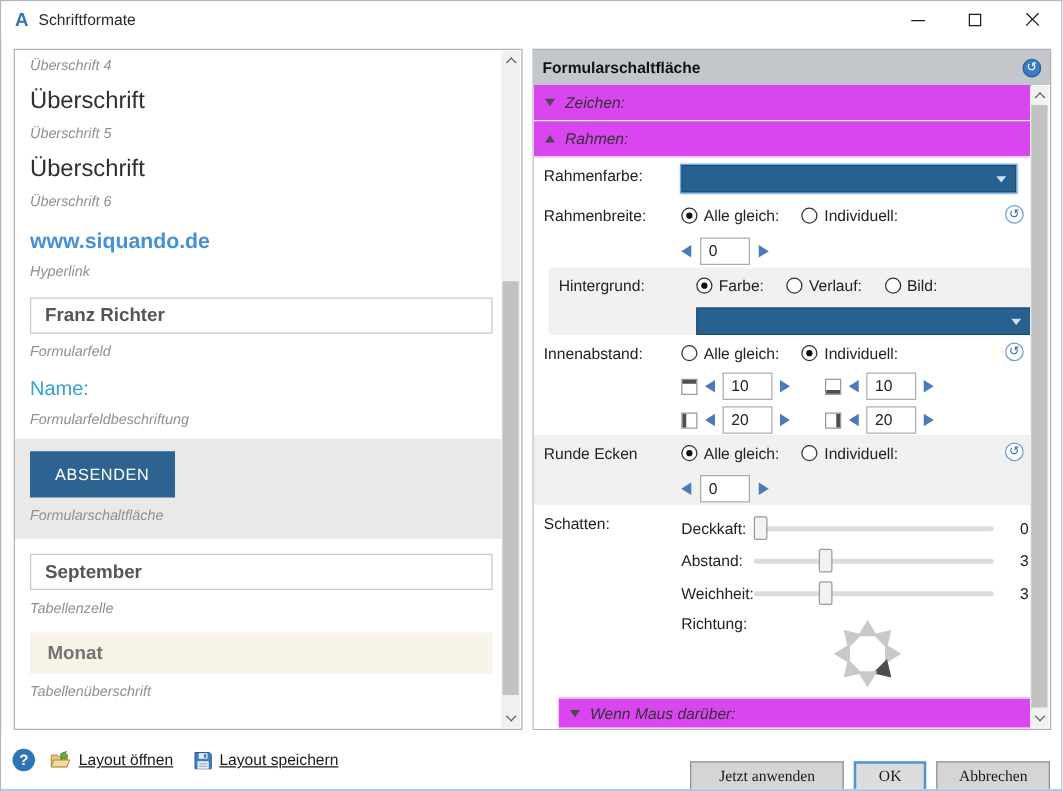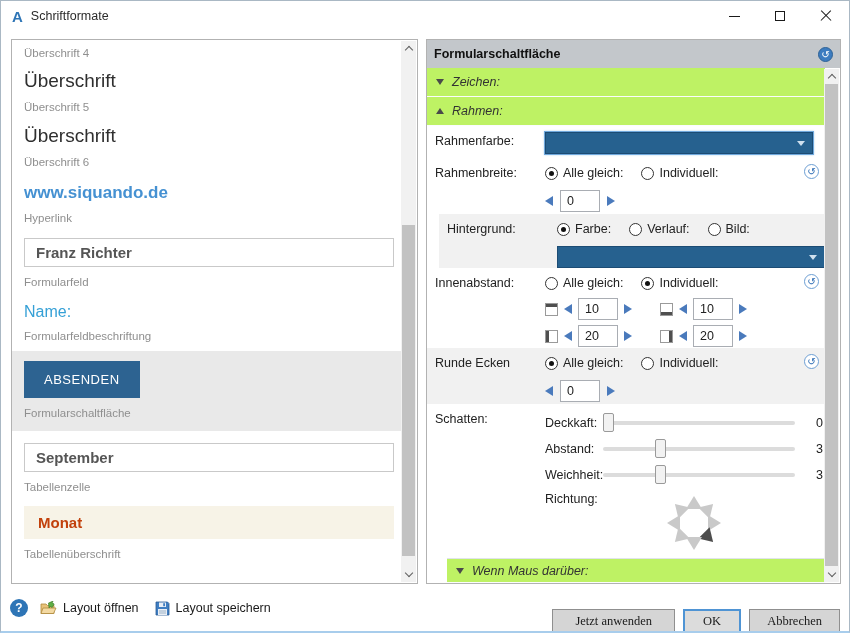--- a/index.html
+++ b/index.html
@@ -28,47 +28,47 @@
   .scroll-btn { position:absolute; left:0; width:15px; height:15px; background:#f1f1f1; }
   .chev { display:block; width:6px; height:6px; border-right:1.4px solid #5f5f5f; border-bottom:1.4px solid #5f5f5f; margin:4px auto 0; }
   .chev.up   { transform:rotate(-135deg); margin-top:6px; }
   .chev.down { transform:rotate(45deg);  margin-top:3px; }
   .scroll-thumb { position:absolute; left:1px; width:13px; background:#c2c2c2; }
 
   
   .left-panel { position:absolute; left:10px; top:38px; width:407px; height:545px;
                 border:1px solid #b2b2b2; background:#fff; }
   .list-content { position:absolute; left:0; top:0; right:15px; bottom:0; overflow:hidden; padding:4px 8px 0 12px; }
-  .cap { font-size:11.5px; color:#8f8f8f; margin-top:8px; line-height:1.25; }
+  .cap { font-style:italic; font-size:11.5px; color:#8f8f8f; margin-top:8px; line-height:1.25; }
   .cap.first { margin-top:2px; }
   .prev-heading { font-size:19px; color:#2f2f2f; margin-top:10px; }
   .prev-link { font-size:17px; font-weight:bold; color:#4591d2; margin-top:14px; }
   .prev-input { margin-top:12px; height:29px; border:1px solid #c9c9c9; background:#fff;
                 font-size:15px; color:#555; display:flex; align-items:center; padding-left:11px; width:370px;font-weight:bold; }
   .prev-field-label { font-size:16px; color:#35a0d6; margin-top:14px; }
   .sel-row { margin:8px -8px 0 -12px; padding:10px 12px; background:#e9e9e9; }
   .prev-form-btn { display:inline-block; background:#2d6391; color:#fff; font-size:13px;
                    letter-spacing:0.5px; padding:11px 20px; }
   .sel-row .cap { margin-top:8px; }
   .prev-theader { margin-top:12px; width:370px; background:#f7f3e7; padding:8px 14px;
-                  font-weight:bold; font-size:15px; color:#c2410c; }
+                  font-weight:bold; font-size:15px; color:#737373; }
   .left-scroll { right:1px; top:1px; bottom:1px; }
   .left-scroll .scroll-thumb { top:184px; height:331px; }
 
   
   .right-panel { position:absolute; left:425px; top:38px; width:415px; height:545px;
                  border:1px solid #b2b2b2; background:#fff; }
   .insp-header { position:absolute; left:0; top:0; right:0; height:28px; background:#c3c7cb;
                  display:flex; align-items:center; padding:0 7px; }
   .insp-title { font-weight:bold; font-size:12.5px; color:#111; }
   .insp-body { position:absolute; left:0; top:28px; right:15px; bottom:0; overflow:hidden; background:#fff; }
   .right-scroll { right:1px; top:29px; bottom:1px; }
   .right-scroll .scroll-thumb { top:15px; height:calc(100% - 31px); }
 
-  .sec-row { height:29px; background:#bef264; border-bottom:1px solid #fbfcfe;
+  .sec-row { height:29px; background:#d946ef; border-bottom:1px solid #fbfcfe;
              display:flex; align-items:center; gap:8px; padding:0 9px;
              font-style:italic; color:#333; }
   .tri-down { width:0; height:0; border-left:4.5px solid transparent; border-right:4.5px solid transparent;
               border-top:6px solid #4a4a4a; display:inline-block; }
   .tri-up   { width:0; height:0; border-left:4.5px solid transparent; border-right:4.5px solid transparent;
               border-bottom:6px solid #4a4a4a; display:inline-block; }
   .sec-hover { position:absolute; left:0; right:0; bottom:0; height:25px; border-top:1px solid #e0e4ea;margin-left:20px; }
 
   .prop-row { display:flex; align-items:flex-start; padding:6px 6px 0 8px;gap:28px; }
   .prop-row.alt { background:#f1f1f1; }
@@ -81,21 +81,21 @@
   .pctrl { flex:1; }
 
   .dropdown { position:relative; width:268px; height:22px; background:#26618f;
               border:1px solid #1c4c74; }
   .dropdown.focus { outline:1px solid #6fa8dc; box-shadow:0 0 2px 1px #bcd8ef; }
   .dd-caret { position:absolute; right:7px; top:8px; width:0; height:0;
               border-left:4.5px solid transparent; border-right:4.5px solid transparent;
               border-top:5.5px solid #cfe0ee; }
 
   .radio-line { display:flex; align-items:center; gap:4px; height:17px; }
-  .radio-opt { display:flex; align-items:flex-end; gap:5px; margin-right:14px; }
+  .radio-opt { display:flex; align-items:center; gap:5px; margin-right:14px; }
   .radio { position:relative; width:13px; height:13px; border:1px solid #333; border-radius:50%;
            background:#fff; flex:none; }
   .radio.on::after { content:""; position:absolute; left:3px; top:3px; width:5px; height:5px;
                      border-radius:50%; background:#111; }
 
   .spin-line { display:flex; align-items:center; gap:7px; margin-top:9px; }
   .arr { width:0; height:0; display:inline-block; }
   .arr-l { border-top:5.5px solid transparent; border-bottom:5.5px solid transparent; border-right:8px solid #4a7abc; }
   .arr-r { border-top:5.5px solid transparent; border-bottom:5.5px solid transparent; border-left:8px solid #4a7abc; }
   .spin { width:40px; height:22px; border:1px solid #a9adb3; background:#fff; font-size:12.5px;
@@ -126,21 +126,21 @@
   .sval { width:16px; text-align:right; }
   .richtung-line { display:flex; margin-top:4px; }
   .rosette { margin-left:60px; margin-top:0; }
 
   
   .footer { position:absolute; left:0; right:0; top:583px; height:48px; background:#fff;
             display:flex; align-items:center; padding:0 9px; }
   .help-icon { width:18px; height:18px; border-radius:50%; background:#2e75b6; color:#fff;
                font-weight:bold; font-size:12px; text-align:center; line-height:18px; margin-right:12px; }
   .tool-item { display:flex; align-items:center; gap:6px; margin-right:16px; background:none; border:none;
-               font-size:12.5px; color:#1a1a1a; font-family:"Liberation Sans", sans-serif; }
+               font-size:12.5px; color:#1a1a1a; font-family:"Liberation Sans", sans-serif;text-decoration:underline; }
   .btn-group { margin-left:auto; display:flex; gap:8px; }
   .btn { height:25px; background:#d5d5d5; border:1px solid #8f8f8f; font-size:12.5px; color:#1a1a1a;
          padding:0 17px; font-family:Liberation Serif, serif;margin-top:27px; }
   .btn.apply { padding:0 22px; }
   .btn.ok { border:2px solid #4f94d4; padding:0 18px; background:#dcdcdc; }
 </style>
 </head>
 <body>
 
 <div class="window">

